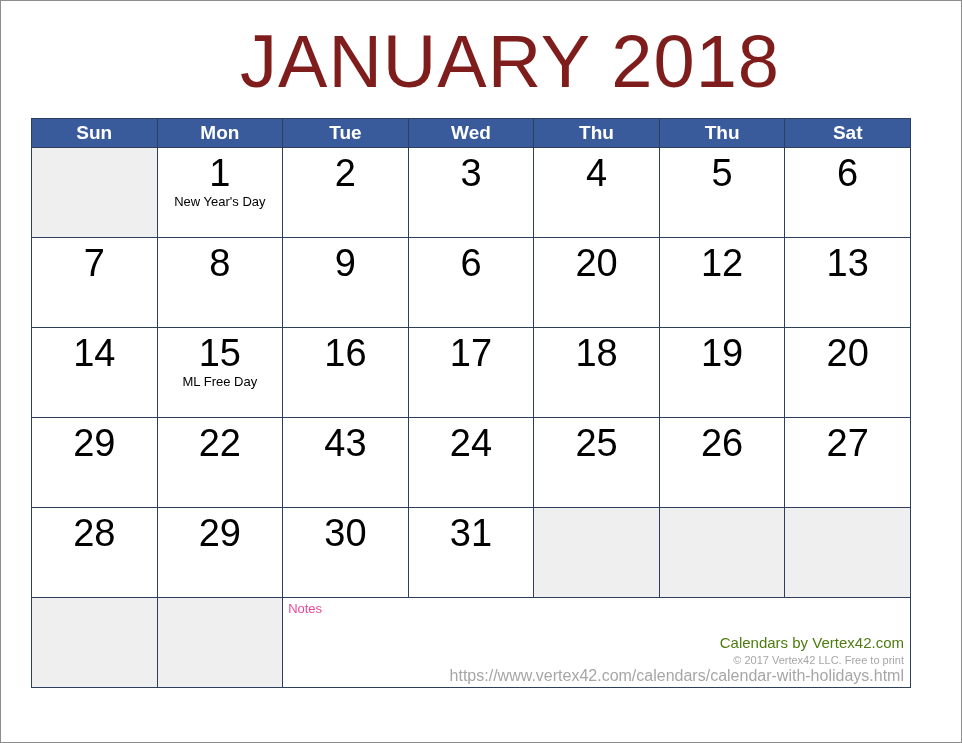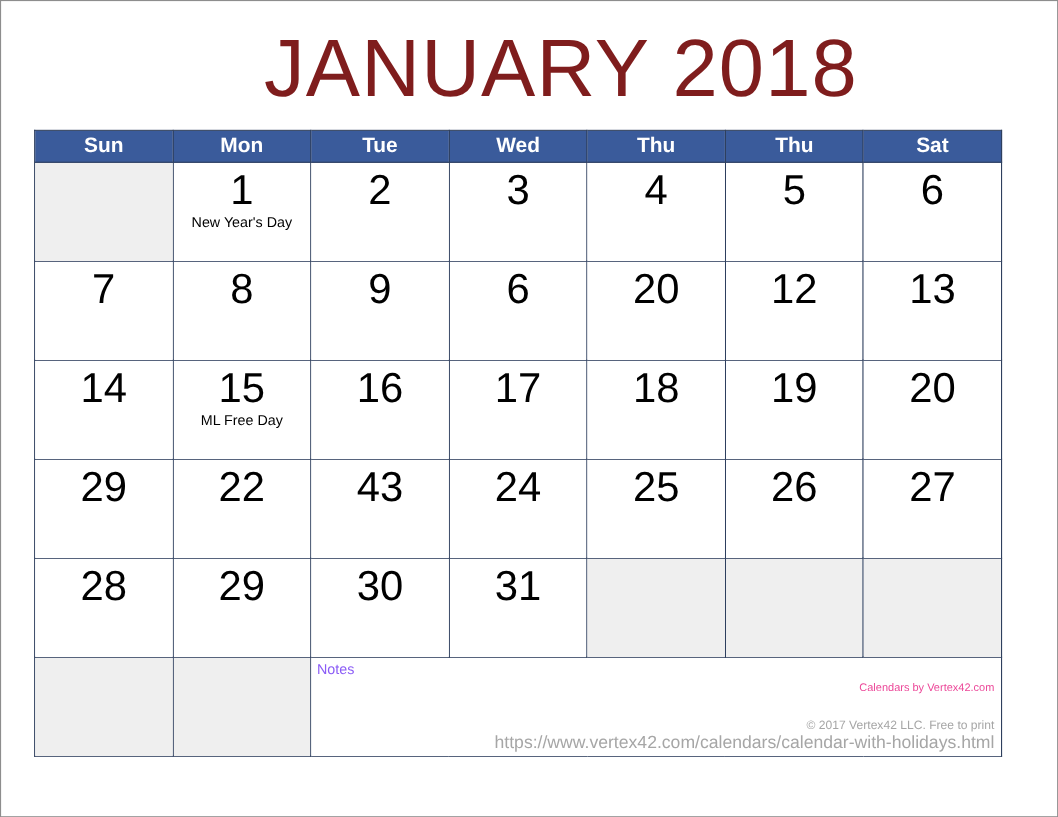--- a/index.html
+++ b/index.html
@@ -87,41 +87,40 @@
   td.notes {
     background: #ffffff;
     vertical-align: top;
     position: relative;
   }
   .notes-label {
     position: absolute;
     left: 5px;
     top: 3px;
     font-size: 13px;
-    color: #8b5cf6;
+    color: #ec4899;
     line-height: 15px;
   }
   .credit-block {
     position: absolute;
     right: 6px;
     bottom: 4px;
     text-align: right;
   }
   .credit-main {
-    font-size: 10px;
-    color: #ec4899;
+    font-size: 15px;
+    color: #4d7c0f;
     line-height: 20px;
     white-space: nowrap;
   }
   .credit-sub {
     font-size: 11px;
     color: #a6a6a6;
     line-height: 15px;
     white-space: nowrap;
-    margin-top: 17px;
   }
   .credit-url {
     font-size: 16px;
     color: #a6a6a6;
     line-height: 15px;
     white-space: nowrap;
   }
 </style>
 </head>
 <body>

